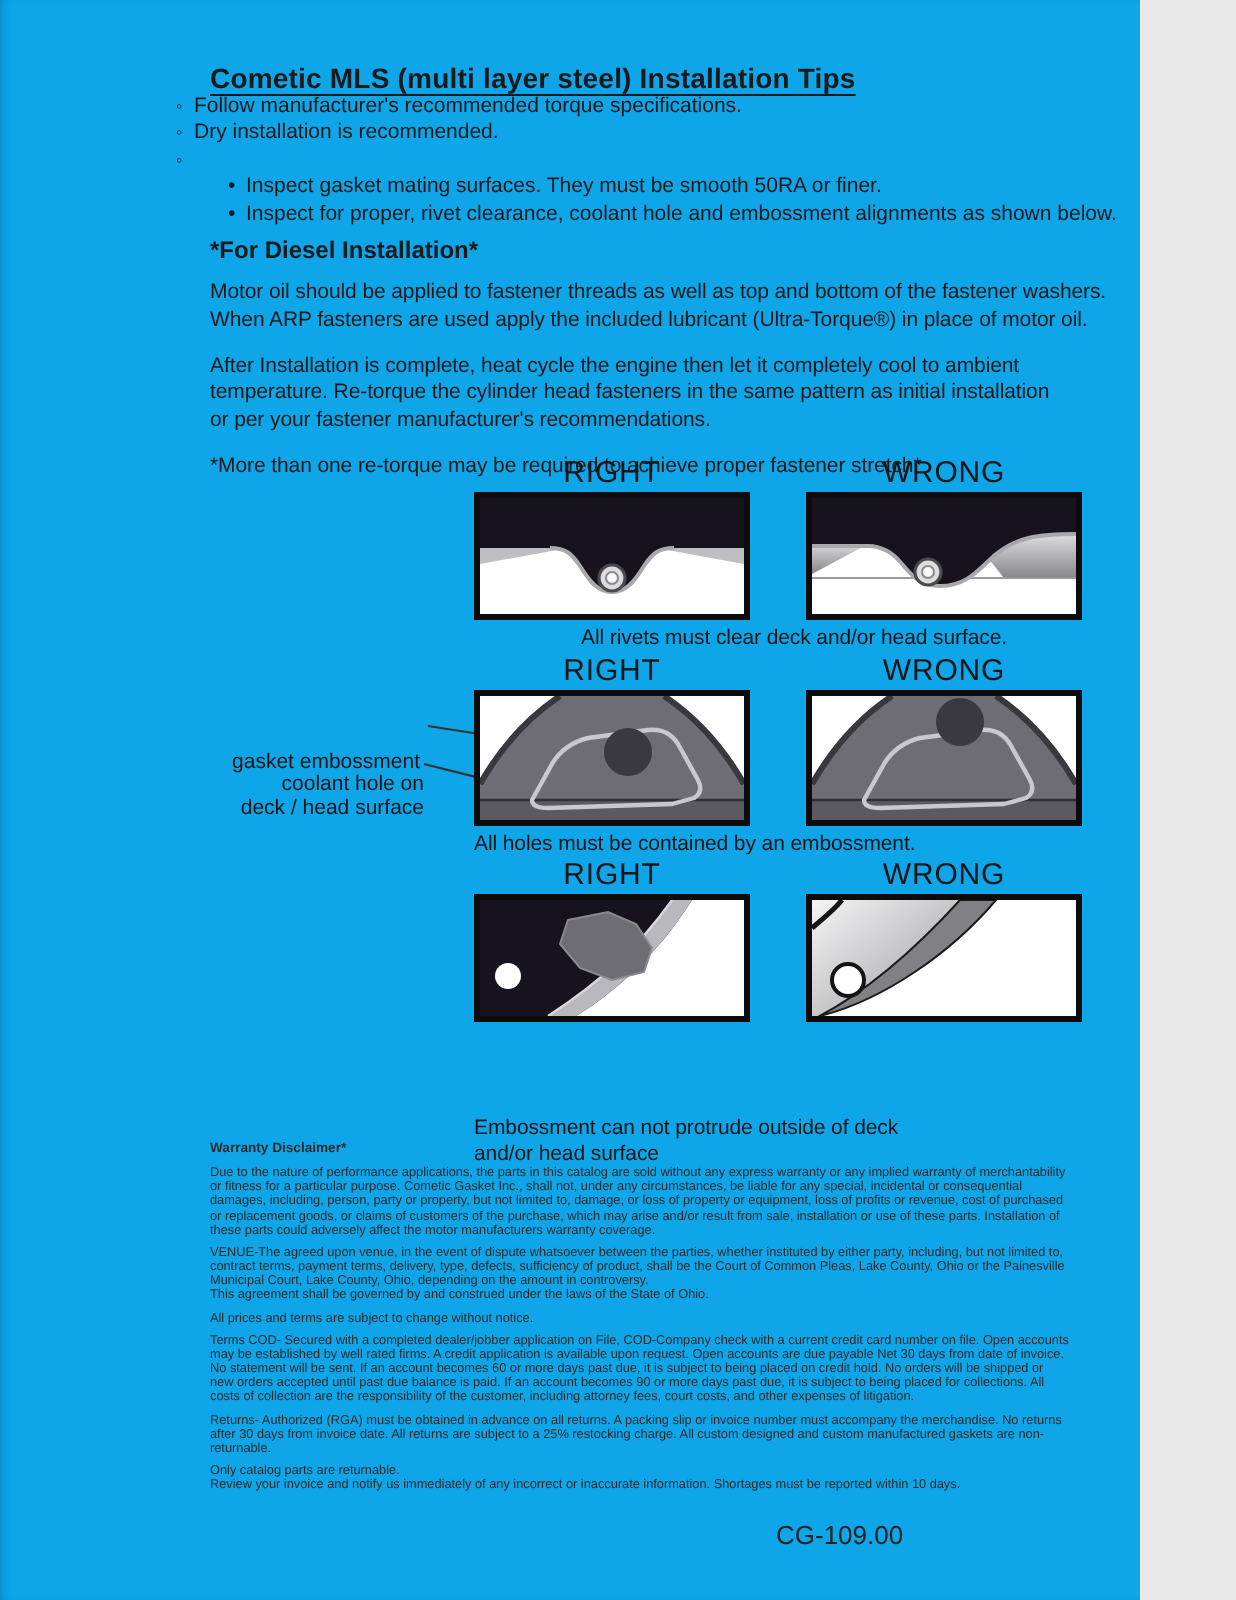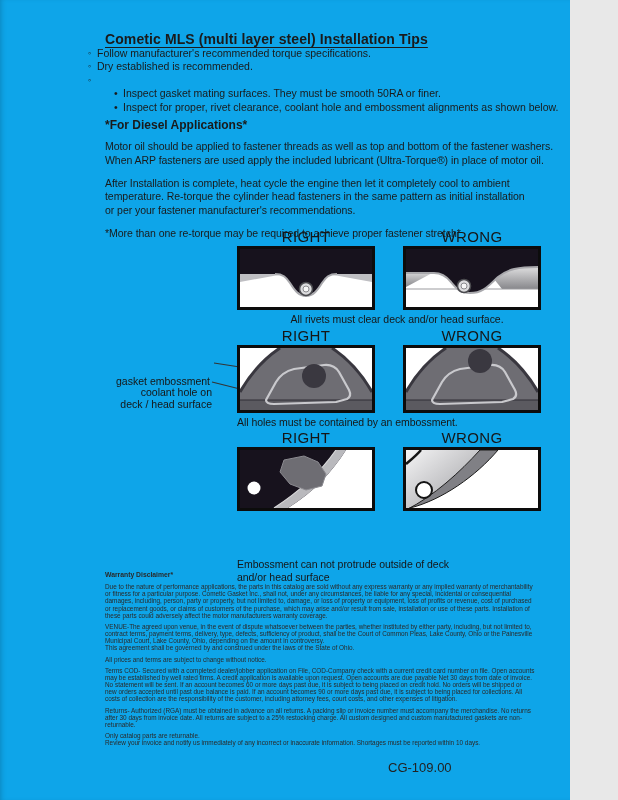--- a/index.html
+++ b/index.html
@@ -40,37 +40,37 @@
 
   <h1 class="abs title">Cometic MLS (multi layer steel) Installation Tips</h1>
 
   <div class="abs tips">
     <div class="brow">
       <span class="mk">◦</span>
       <span>Follow manufacturer's recommended torque specifications.</span>
     </div>
     <div class="brow">
       <span class="mk">◦</span>
-      <span>Dry established is recommended.</span>
+      <span>Dry installation is recommended.</span>
     </div>
     <div class="brow">
       <span class="mk">◦</span>
     </div>
     <div class="brow sub">
       <span class="mk">•</span>
       <span>Inspect gasket mating surfaces.  They must be smooth 50RA or finer.</span>
     </div>
     <div class="brow sub">
       <span class="mk">•</span>
       <span>Inspect for proper, rivet clearance, coolant hole and embossment alignments as shown below.</span>
     </div>
   </div>
 
   <div class="abs diesel">
-    <h2>*For Diesel Applications*</h2>
+    <h2>*For Diesel Installation*</h2>
     <p class="pre">Motor oil should be applied to fastener threads as well as top and bottom of the fastener washers.
 When ARP fasteners are used apply the included lubricant (Ultra-Torque®) in place of motor oil.</p>
     <p class="pre">After Installation is complete, heat cycle the engine then let it completely cool to ambient
 temperature. Re-torque the cylinder head fasteners in the same pattern as initial installation
 or per your fastener manufacturer's recommendations.</p>
     <p class="pre">*More than one re-torque may be required to achieve proper fastener stretch*</p>
   </div>
 
   <div class="abs figlabel" style="left:237px;top:228px;">RIGHT</div>
   <div class="abs figlabel" style="left:403px;top:228px;">WRONG</div>

